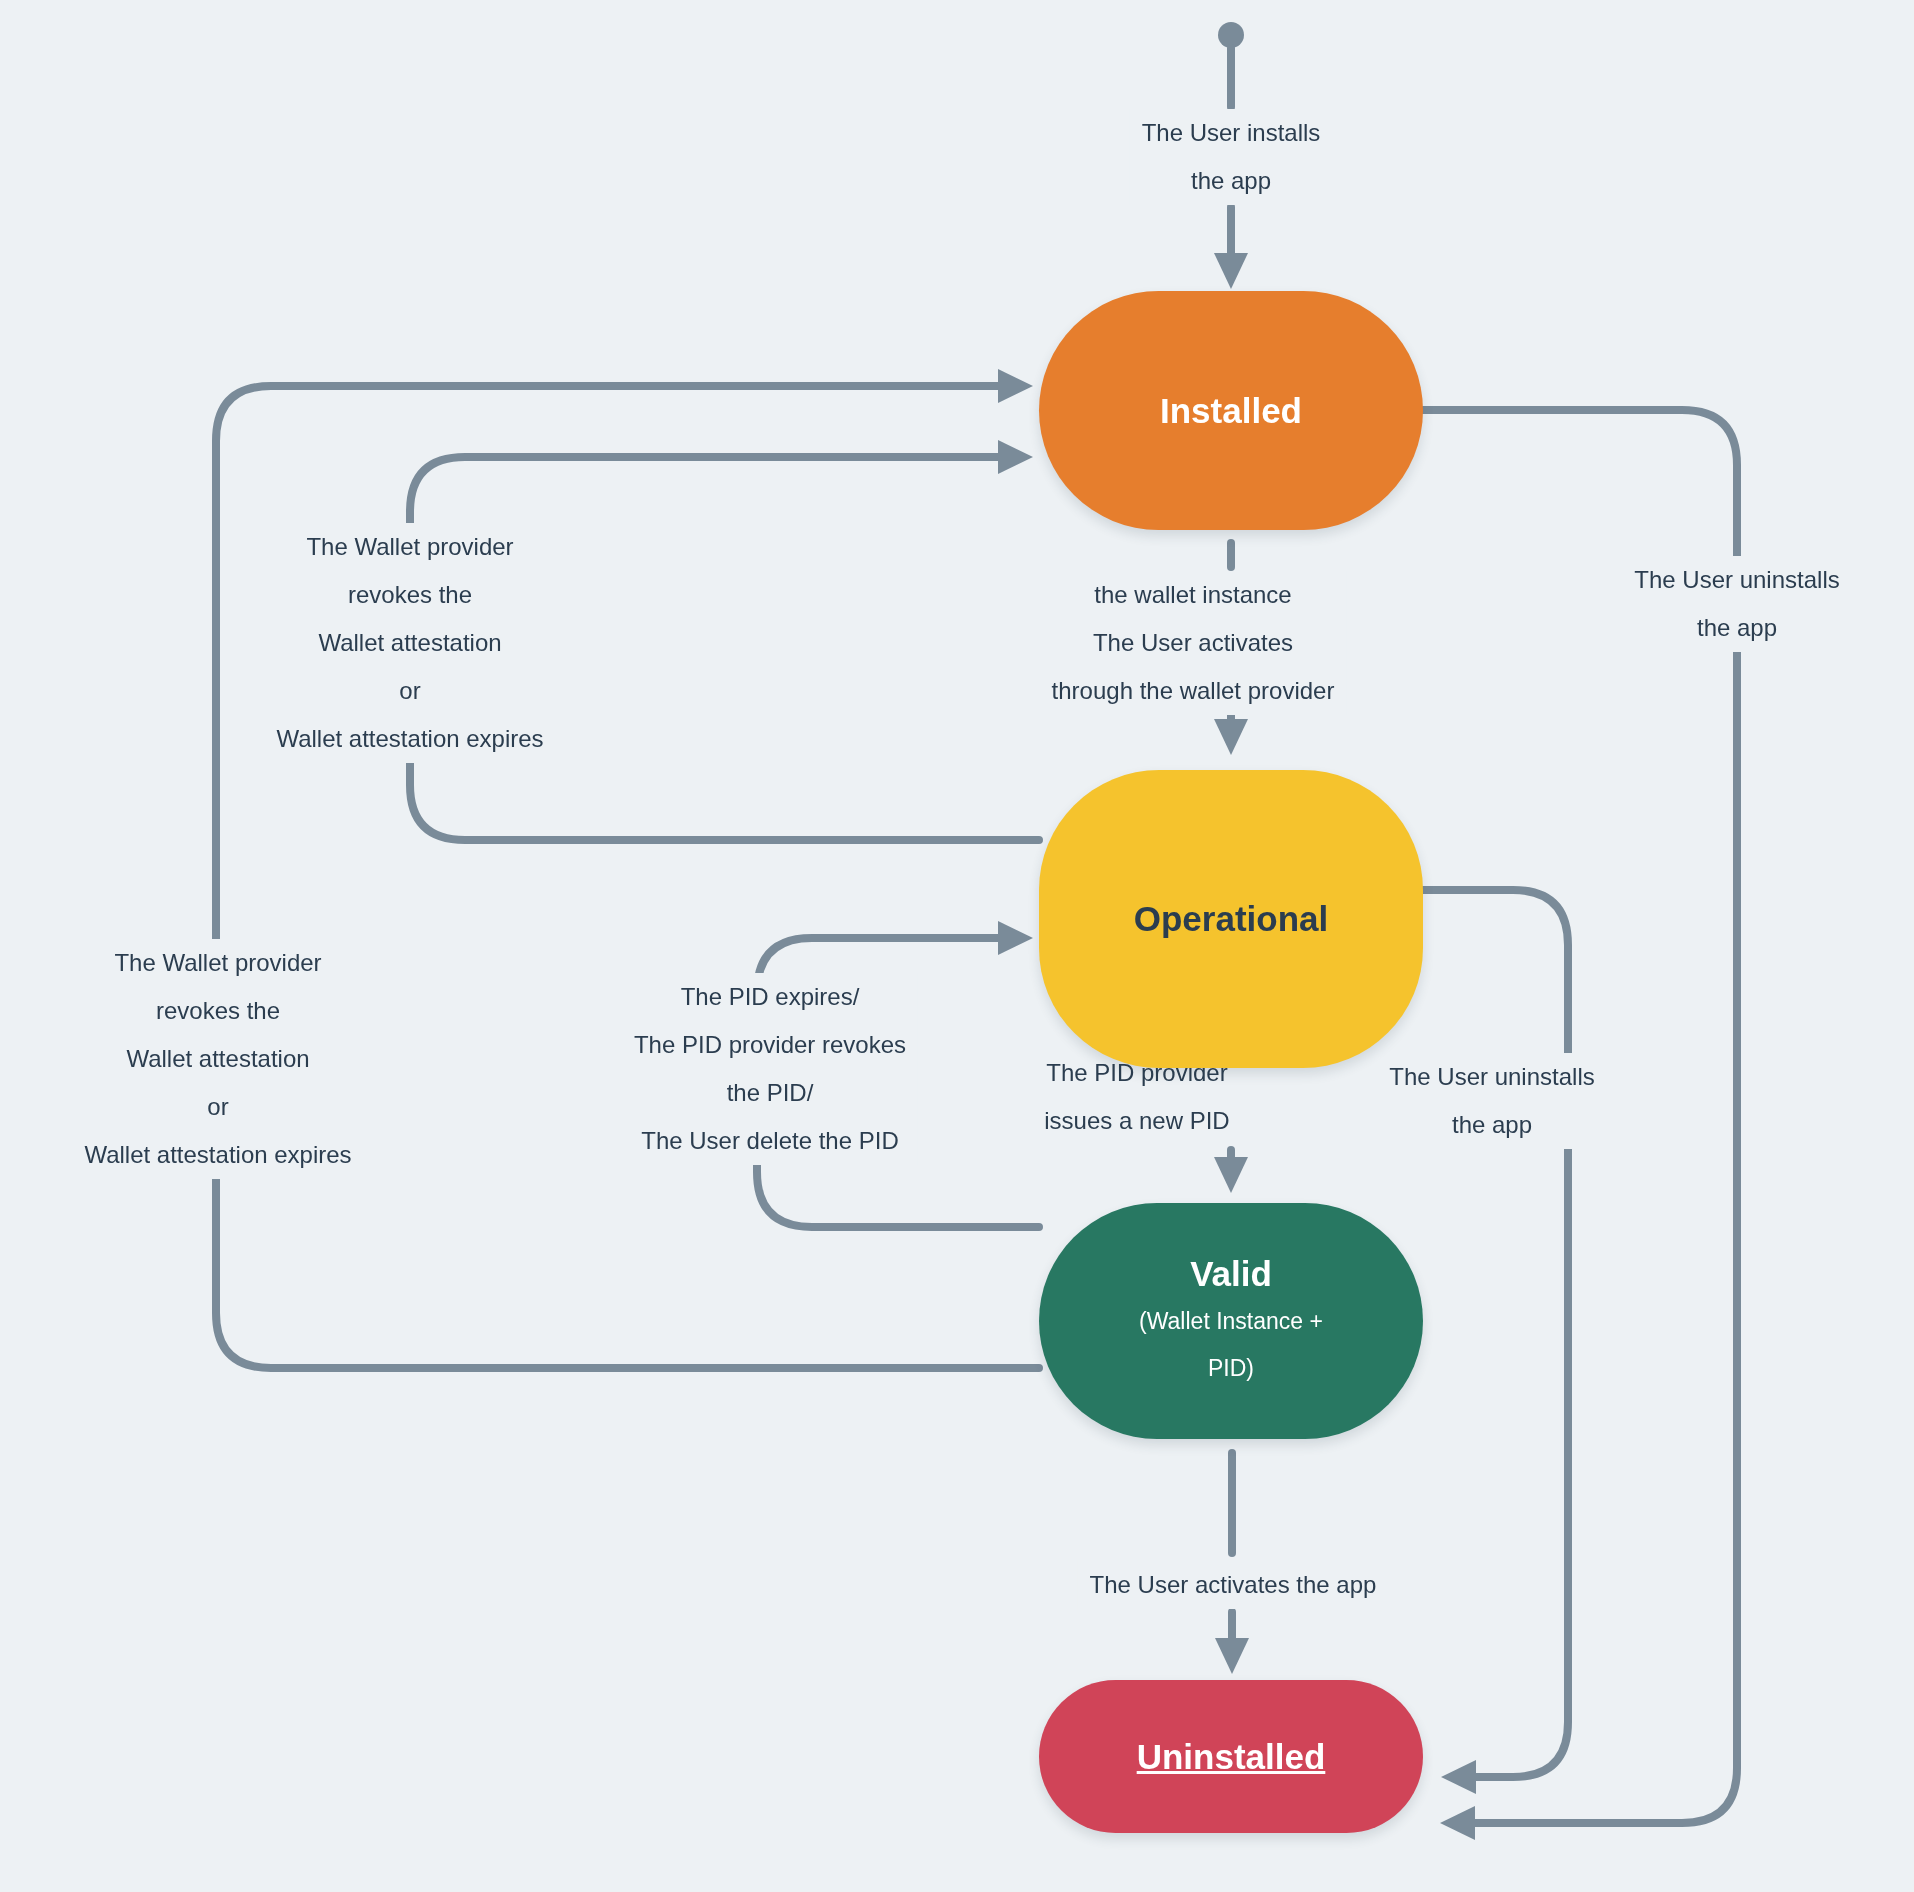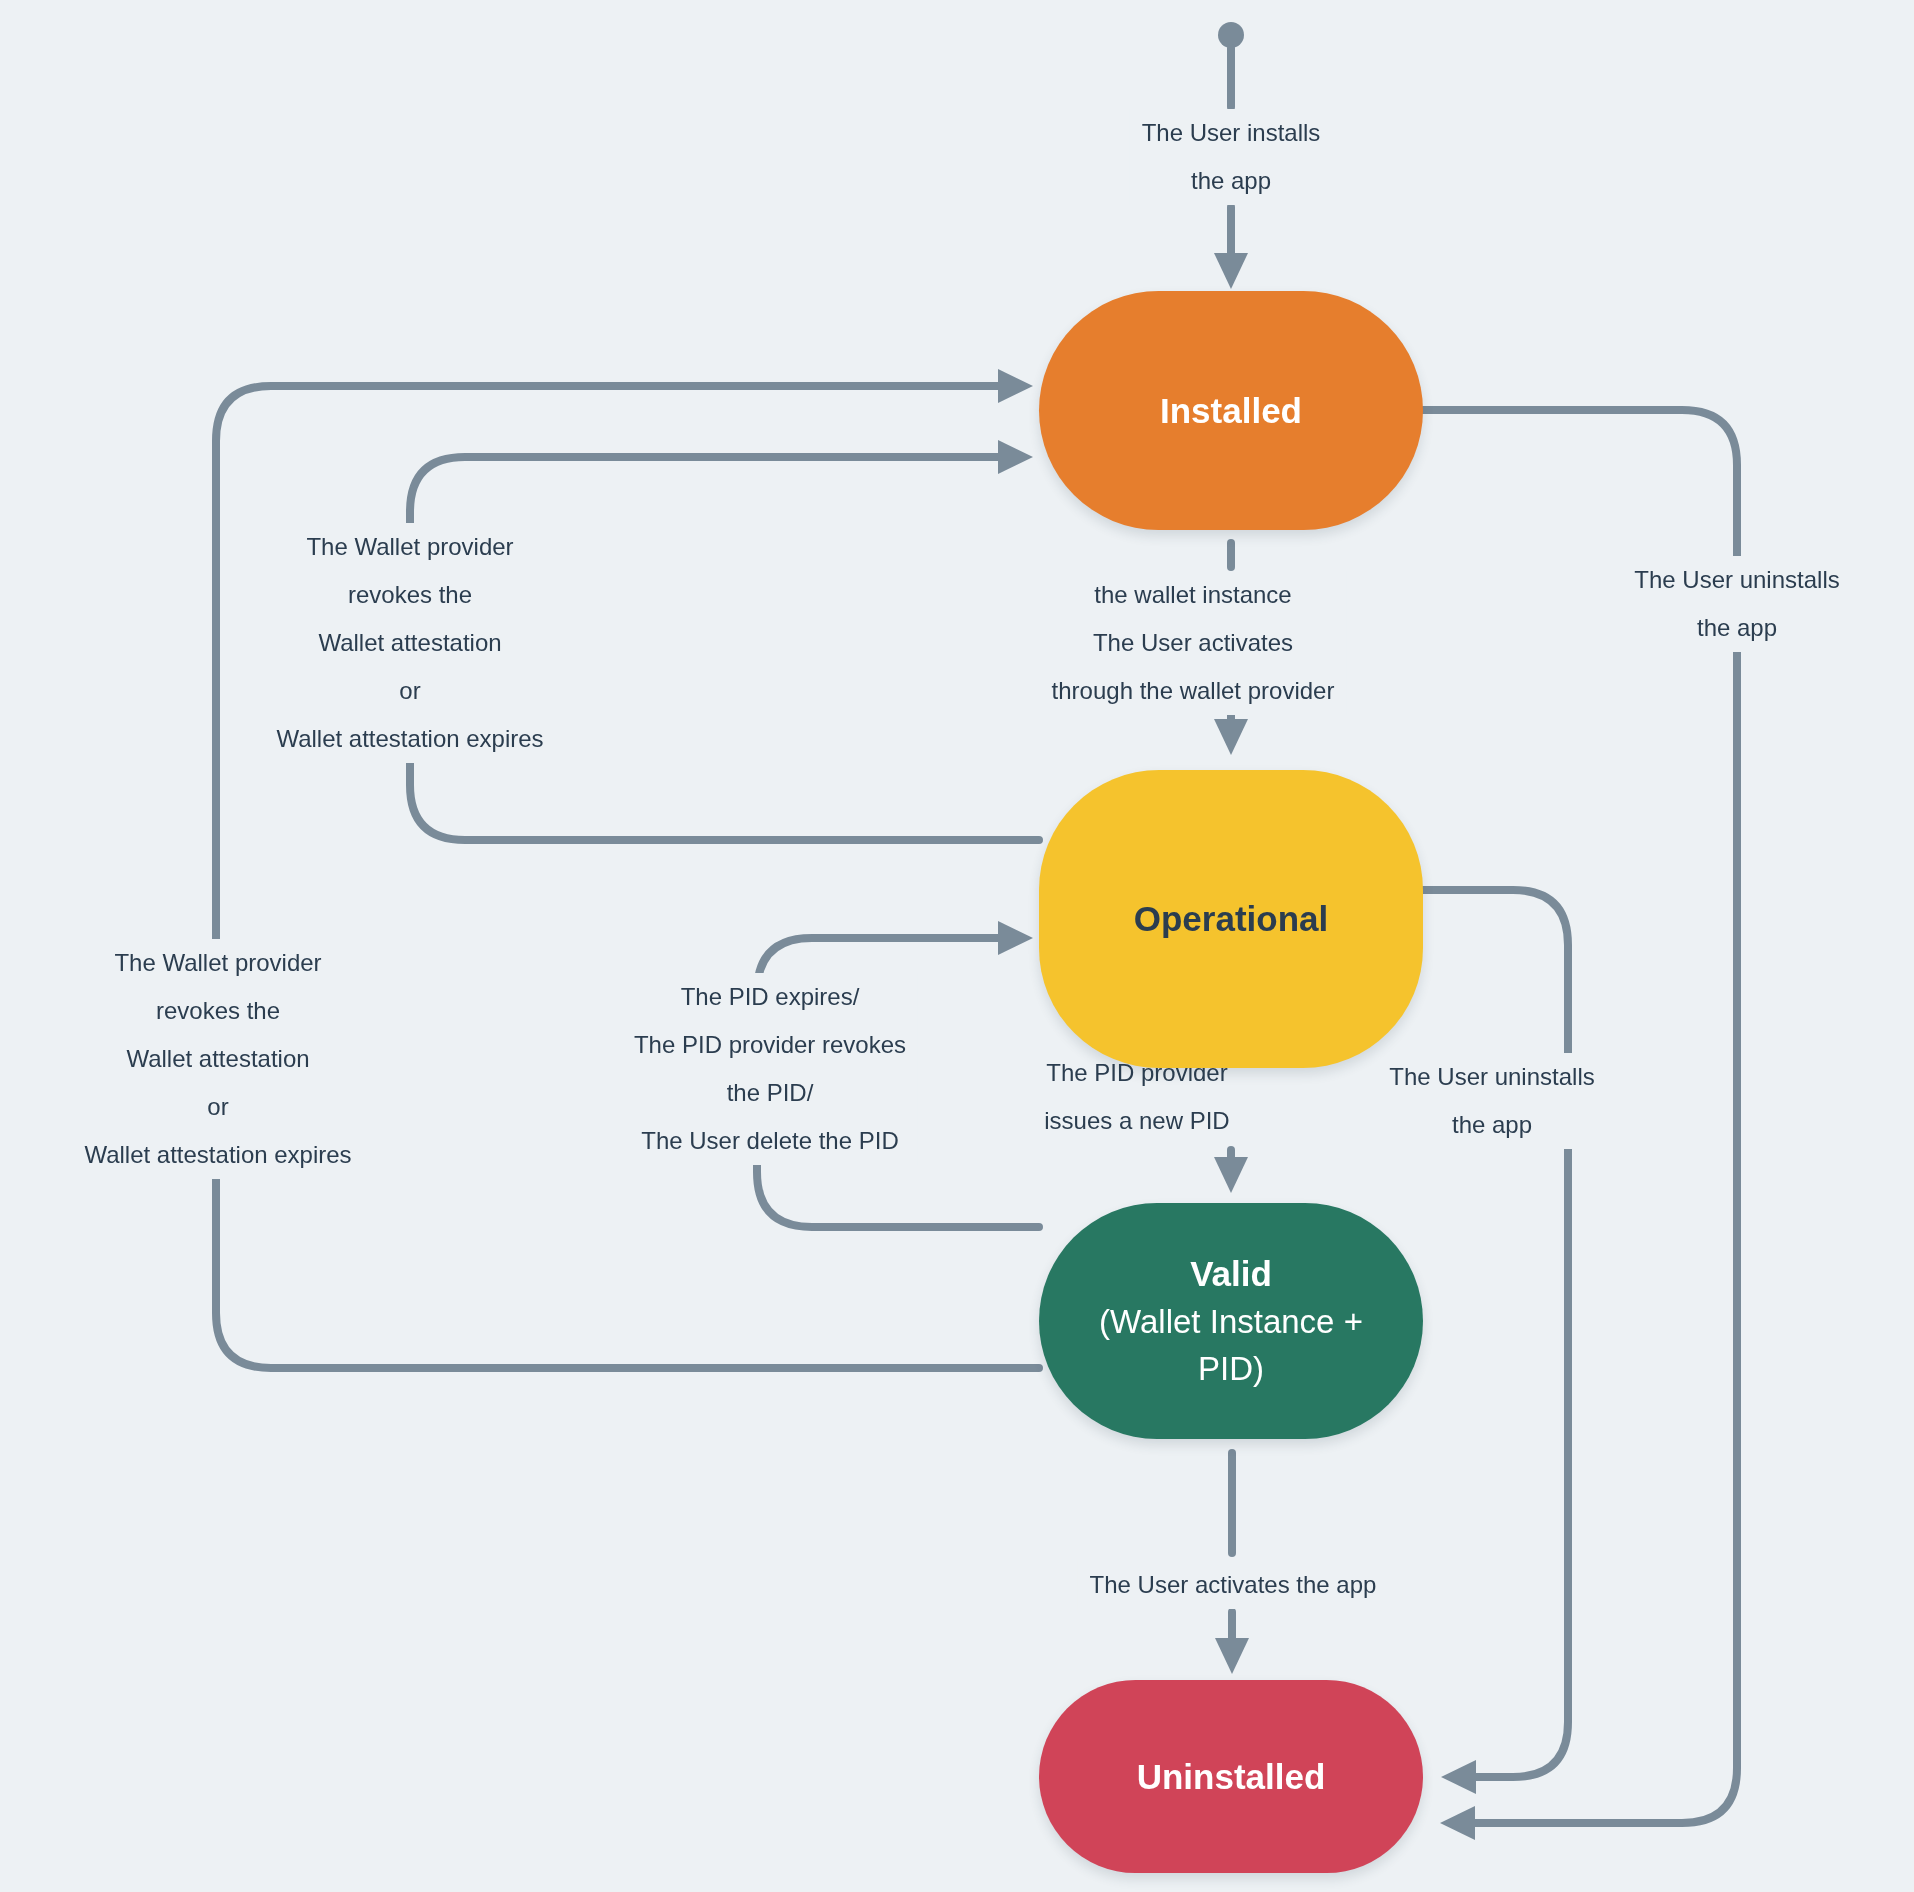--- a/index.html
+++ b/index.html
@@ -47,23 +47,23 @@
   .state-node{
     position:absolute;z-index:2;
     width:384px;
     display:flex;flex-direction:column;align-items:center;justify-content:center;
     font-weight:700;font-size:35px;
     box-shadow:0 6px 12px rgba(43,61,79,0.14);
   }
   .node-installed{left:1039px;top:291px;height:239px;border-radius:120px;background:var(--installed);color:var(--node-text-light);}
   .node-operational{left:1039px;top:770px;height:298px;border-radius:120px;background:var(--operational);color:var(--text);}
   .node-valid{left:1039px;top:1203px;height:236px;border-radius:118px;background:var(--valid);color:var(--node-text-light);}
-  .node-uninstalled{left:1039px;top:1680px;height:193px;border-radius:97px;background:var(--uninstalled);color:var(--node-text-light);}
+  .node-uninstalled{left:1039px;top:1680px;height:153px;border-radius:97px;background:var(--uninstalled);color:var(--node-text-light);text-decoration:underline;}
   .node-valid .node-title{line-height:48px;}
-  .node-subline{font-weight:400;font-size:33px;line-height:47px;}
+  .node-subline{font-weight:400;font-size:23px;line-height:47px;}
 </style>
 </head>
 <body>
 
 <div class="stage">
 
   <svg class="edges" width="1914" height="1892" viewBox="0 0 1914 1892">
 
     <circle cx="1231" cy="35" r="13"></circle>
     <path d="M1231 48 L1231 107"></path>

